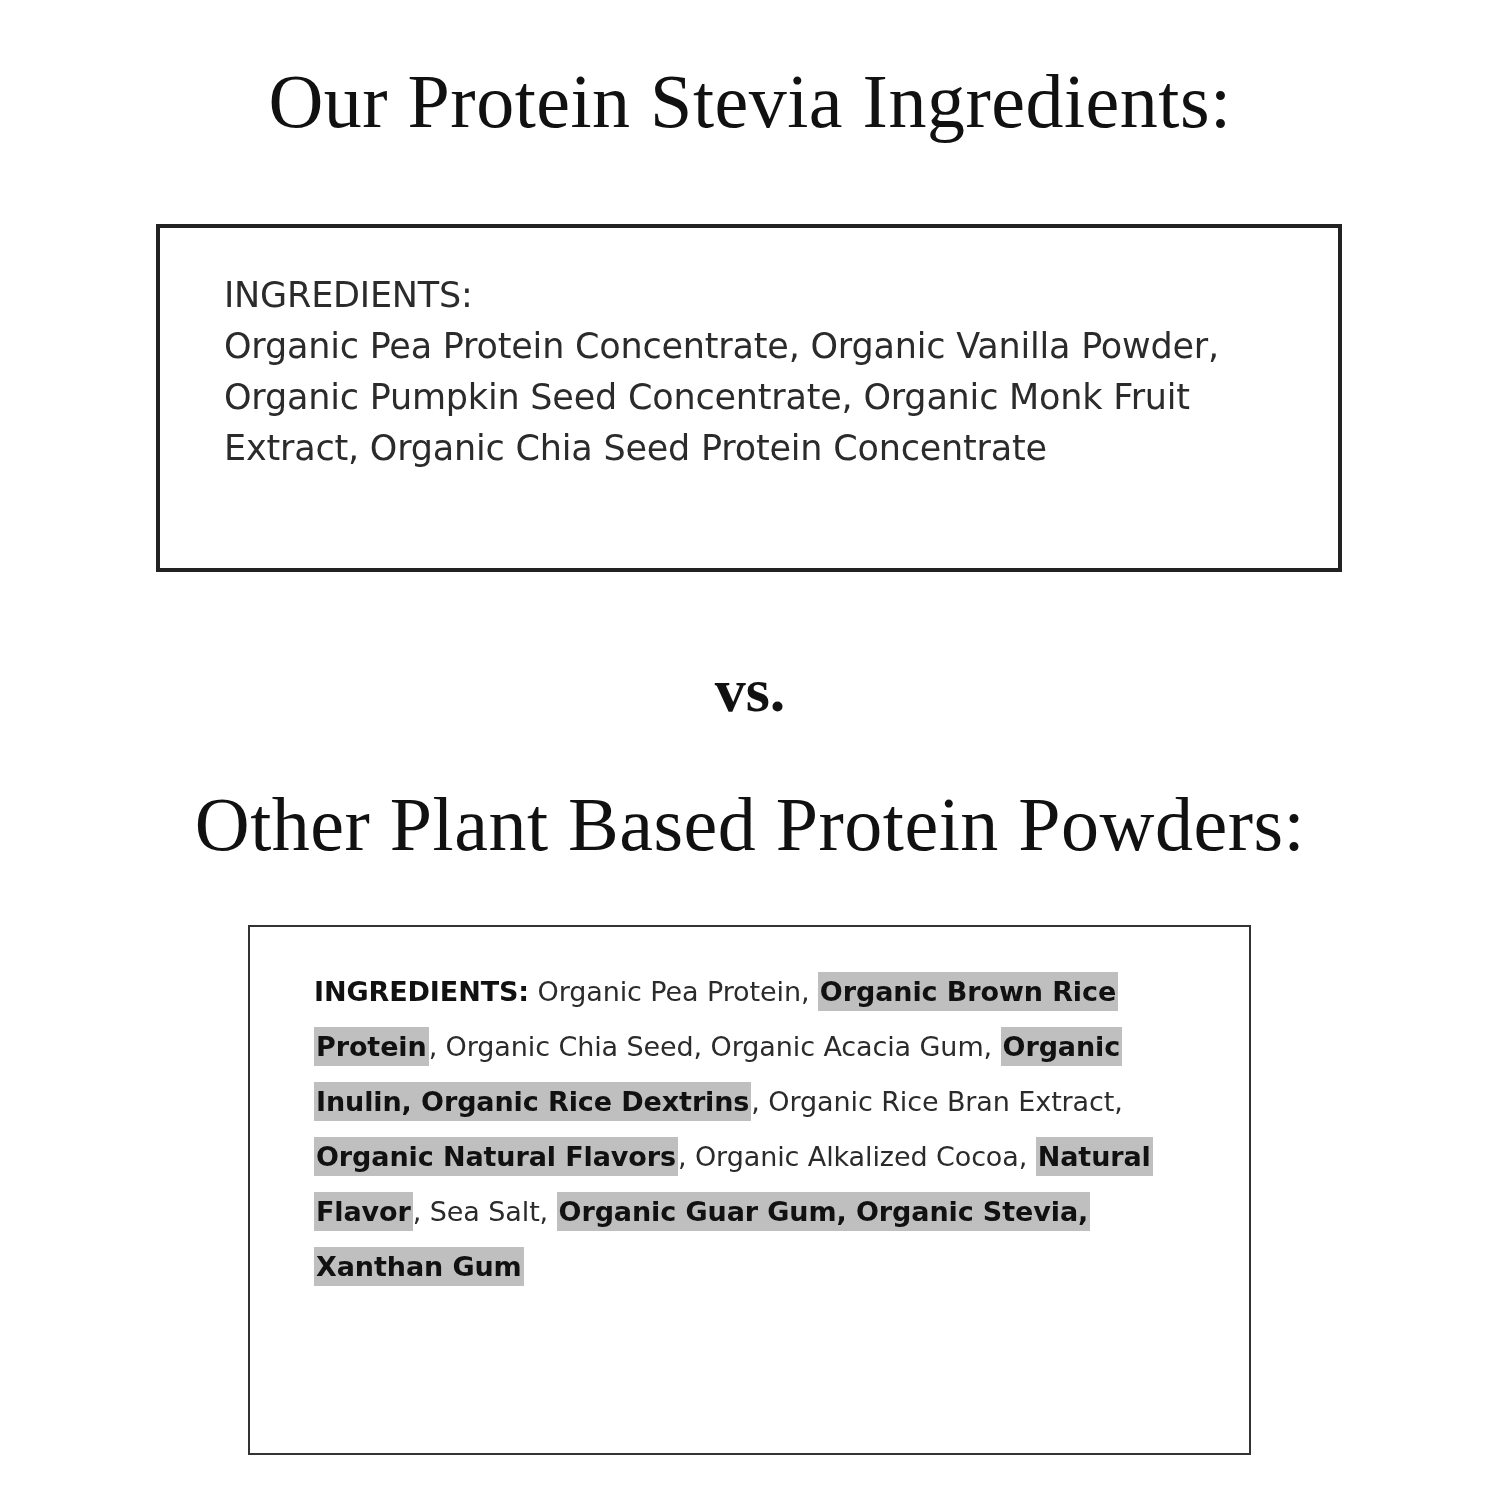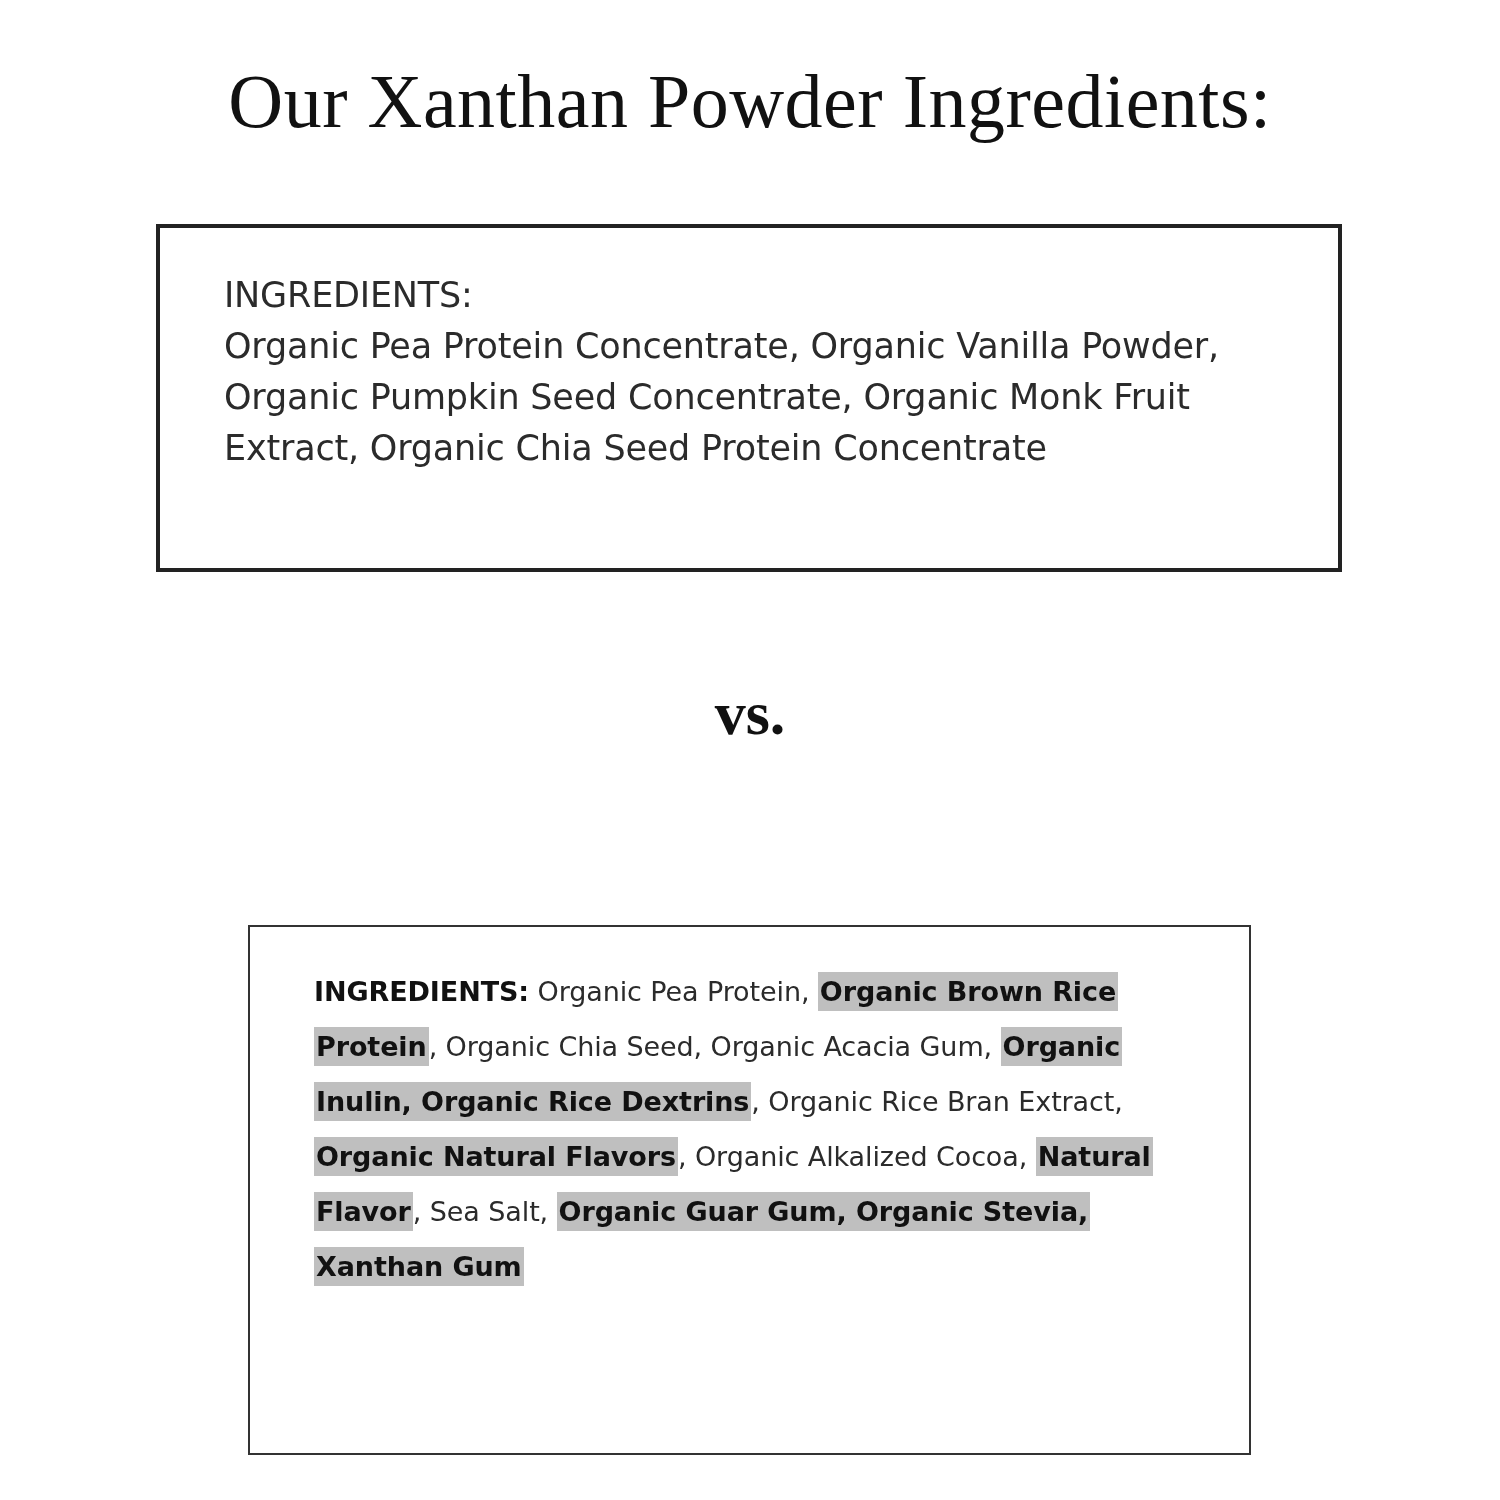--- a/index.html
+++ b/index.html
@@ -42,21 +42,20 @@
   #vs-label {
     position: absolute;
     top: 655px;
     left: 0;
     width: 1500px;
     font-family: "Liberation Serif", serif;
     font-weight: 700;
     font-size: 62px;
     text-align: center;
     color: #111111;
-    margin-top: 23px;
   }
   #heading-others {
     position: absolute;
     top: 785px;
     left: 0;
     width: 1500px;
     font-size: 76px;
     line-height: 1.05;
   }
 
@@ -117,27 +116,28 @@
     padding: 4px 2px;
     box-decoration-break: clone;
     -webkit-box-decoration-break: clone;
   }
 </style>
 </head>
 <body>
 
 <div class="page">
 
-  <div class="heading" id="heading-ours">Our Xanthan Powder Ingredients:</div>
+  <div class="heading" id="heading-ours">Our Protein Stevia Ingredients:</div>
 
   <div id="box-ours">
     <div id="box-ours-text">INGREDIENTS:
 Organic Pea Protein Concentrate, Organic Vanilla Powder, Organic Pumpkin Seed Concentrate, Organic Monk Fruit Extract, Organic Chia Seed Protein Concentrate</div>
   </div>
 
   <div id="vs-label">vs.</div>
 
+  <div class="heading" id="heading-others">Other Plant Based Protein Powders:</div>
 
   <div id="box-others">
     <div id="box-others-text"><b>INGREDIENTS:</b><span> Organic Pea Protein, </span><span class="hl">Organic Brown Rice Protein</span><span>, Organic Chia Seed, Organic Acacia Gum, </span><span class="hl">Organic Inulin, Organic Rice Dextrins</span><span>, Organic Rice Bran Extract, </span><span class="hl">Organic Natural Flavors</span><span>, Organic Alkalized Cocoa, </span><span class="hl">Natural Flavor</span><span>, Sea Salt, </span><span class="hl">Organic Guar Gum, Organic Stevia, Xanthan Gum</span></div>
   </div>
 
 </div>
 
 </body></html>

